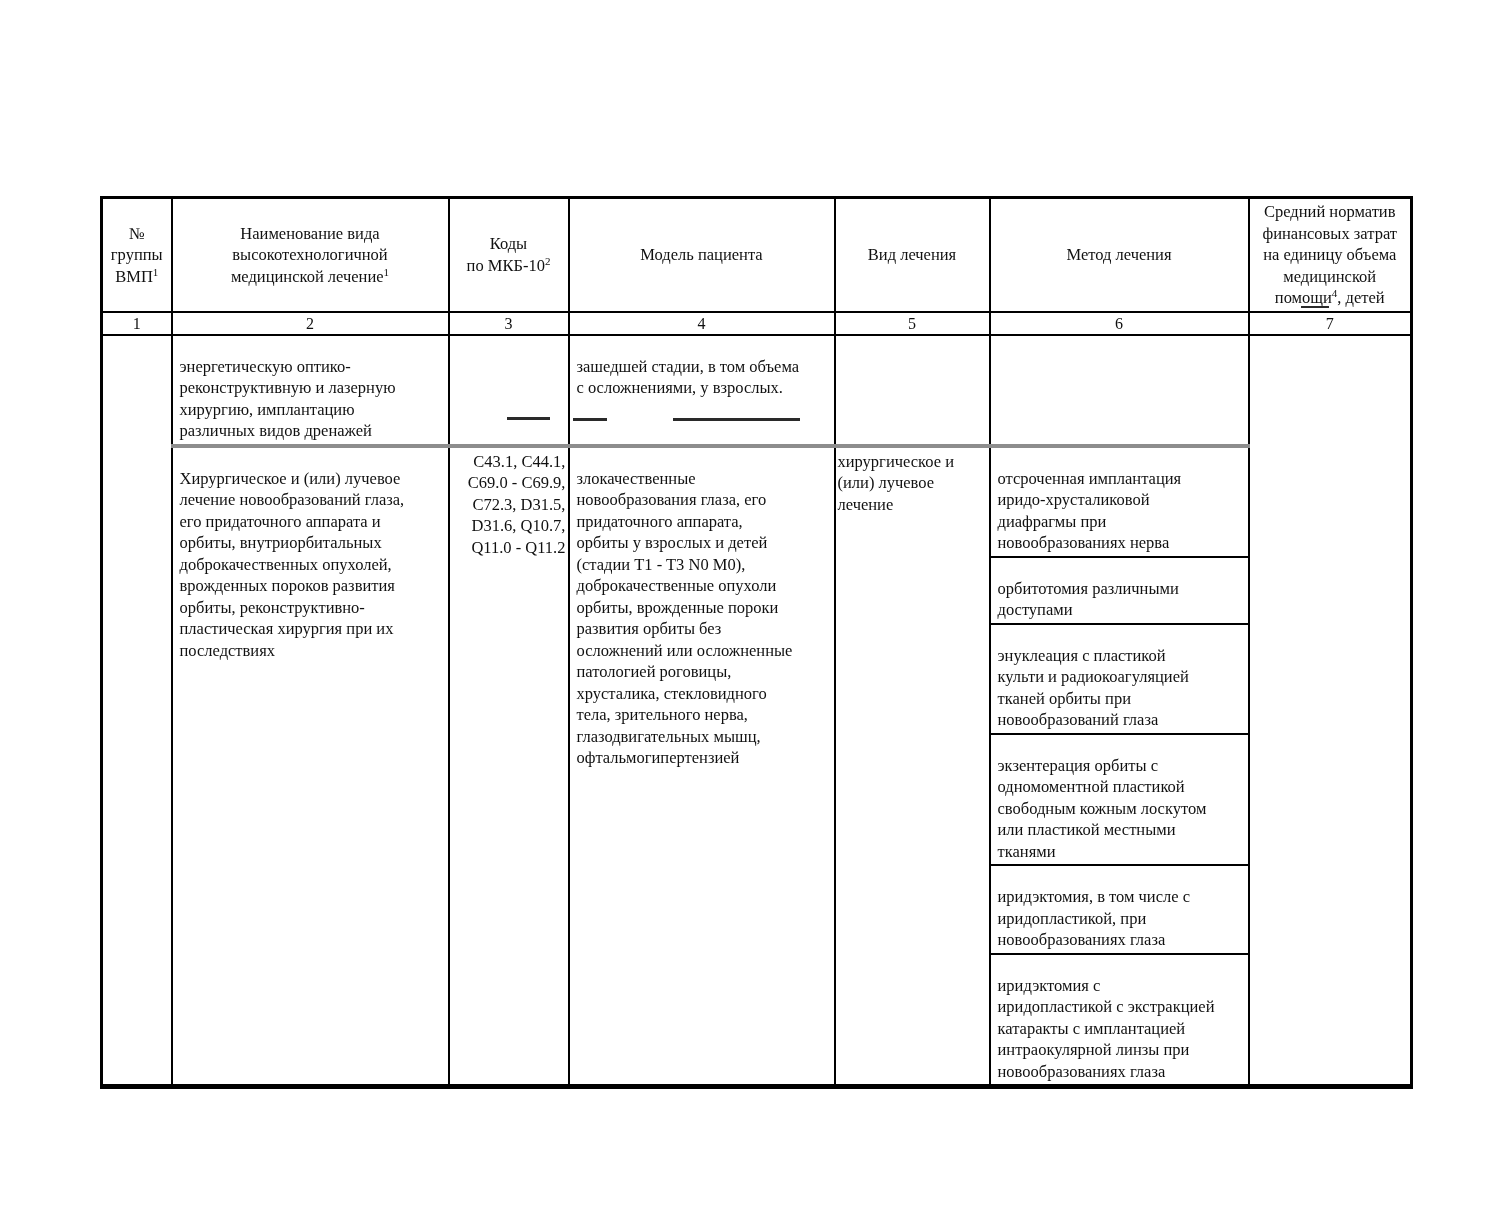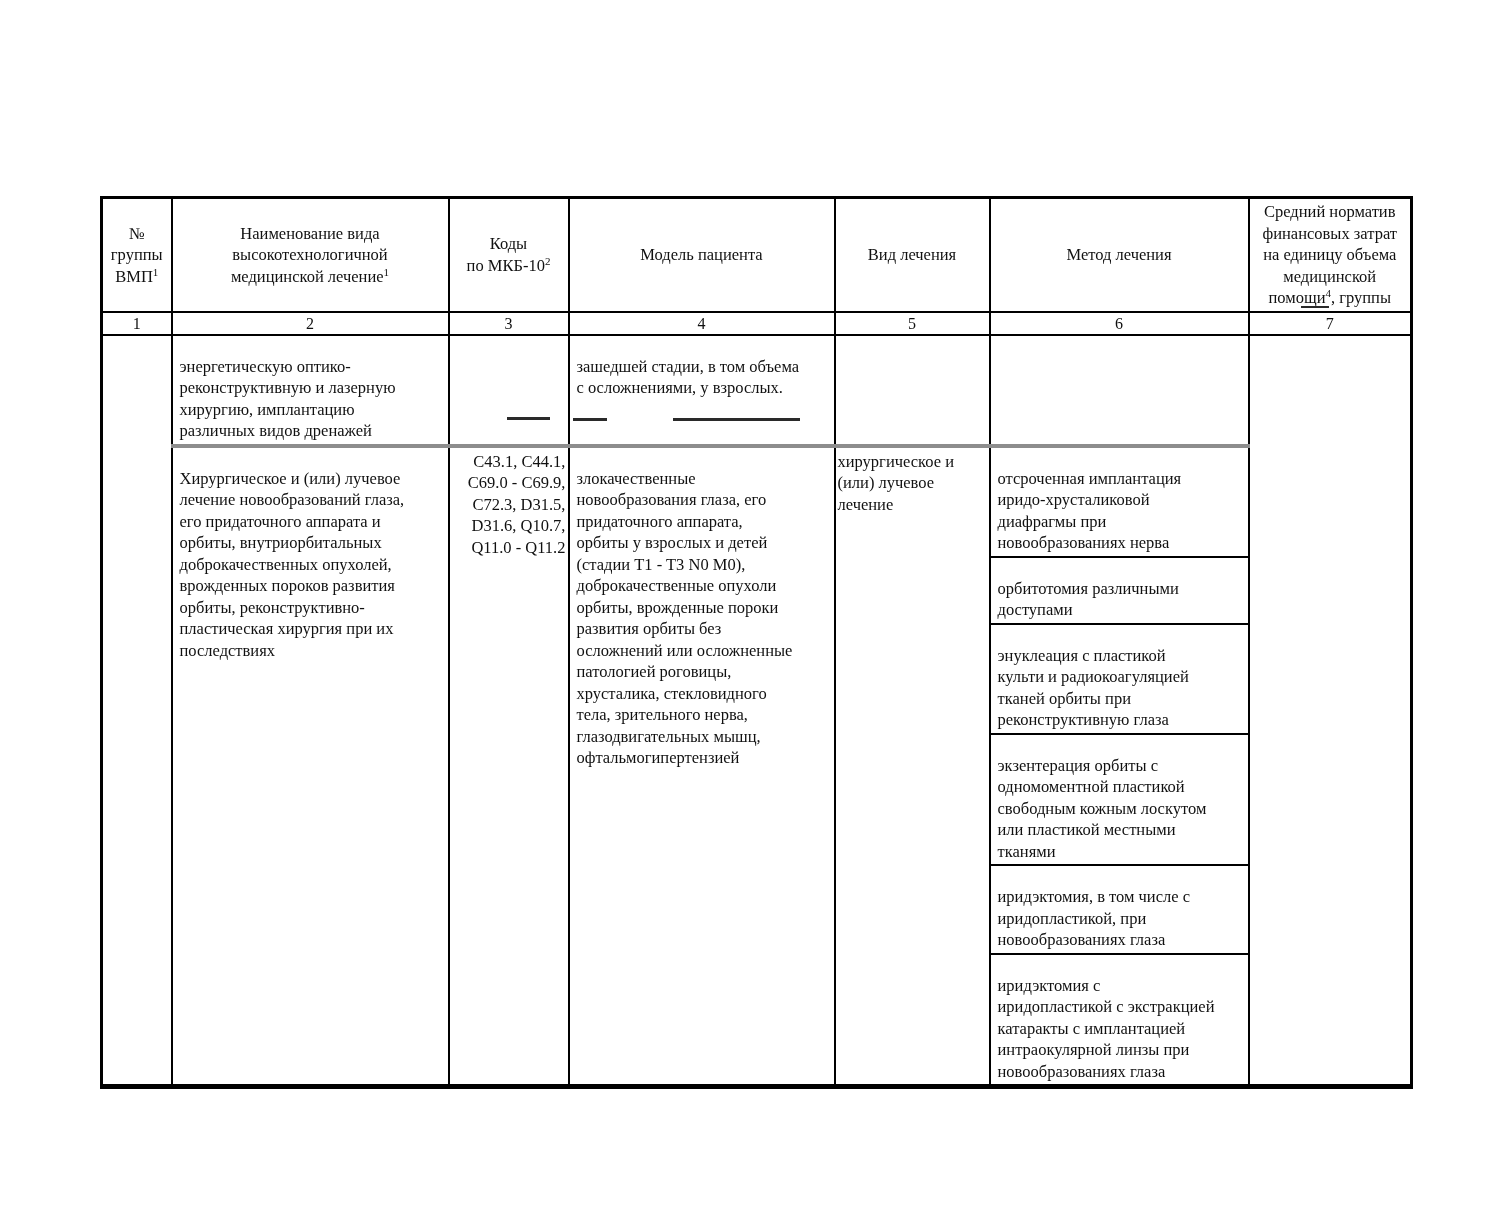--- a/index.html
+++ b/index.html
@@ -102,21 +102,21 @@
 медицинской лечение</span><sup>1</sup></th>
       <th class="hdr-cell"><span>Коды
 по МКБ-10</span><sup>2</sup></th>
       <th class="hdr-cell"><span>Модель пациента</span></th>
       <th class="hdr-cell"><span>Вид лечения</span></th>
       <th class="hdr-cell"><span>Метод лечения</span></th>
       <th class="hdr-cell"><span>Средний норматив
 финансовых затрат
 на единицу объема
 медицинской
-помощи</span><sup>4</sup><span>, группы</span></th>
+помощи</span><sup>4</sup><span>, детей</span></th>
     </tr>
 
     <tr class="nums">
       <td class="num-cell">1</td>
       <td class="num-cell">2</td>
       <td class="num-cell">3</td>
       <td class="num-cell">4</td>
       <td class="num-cell">5</td>
       <td class="num-cell">6</td>
       <td class="num-cell">7</td>
@@ -174,21 +174,21 @@
 новообразованиях нерва</td>
     </tr>
     <tr class="sub2">
       <td class="txt">орбитотомия различными
 доступами</td>
     </tr>
     <tr class="sub3">
       <td class="txt">энуклеация с пластикой
 культи и радиокоагуляцией
 тканей орбиты при
-реконструктивную глаза</td>
+новообразований глаза</td>
     </tr>
     <tr class="sub4">
       <td class="txt">экзентерация орбиты с
 одномоментной пластикой
 свободным кожным лоскутом
 или пластикой местными
 тканями</td>
     </tr>
     <tr class="sub5">
       <td class="txt">иридэктомия, в том числе с

